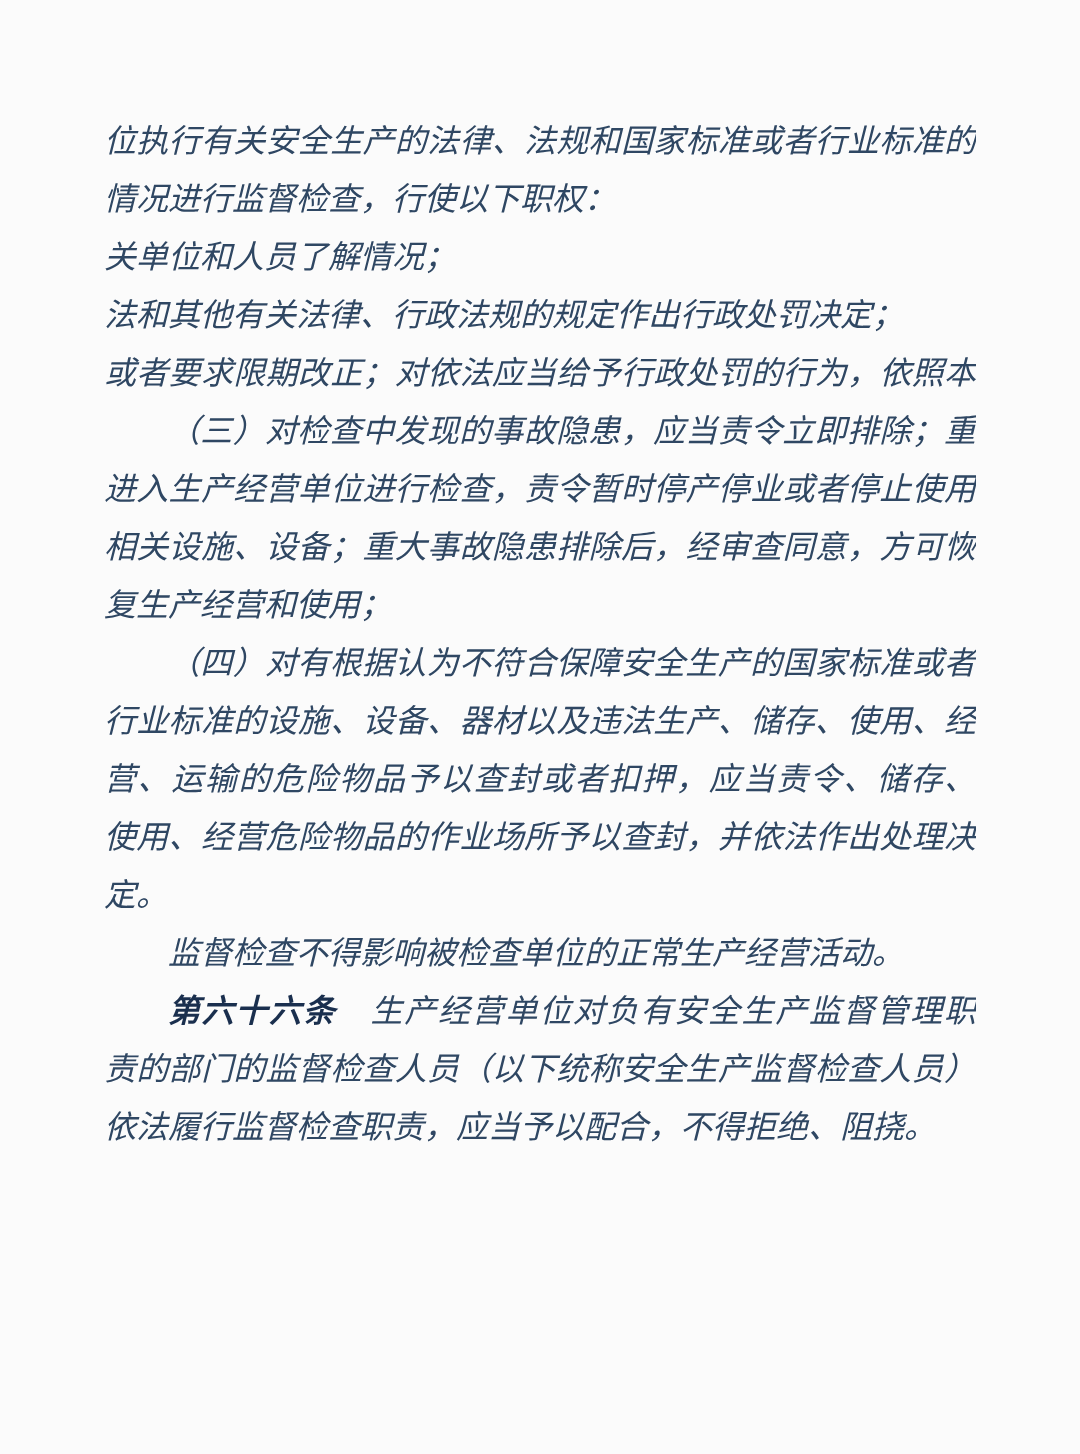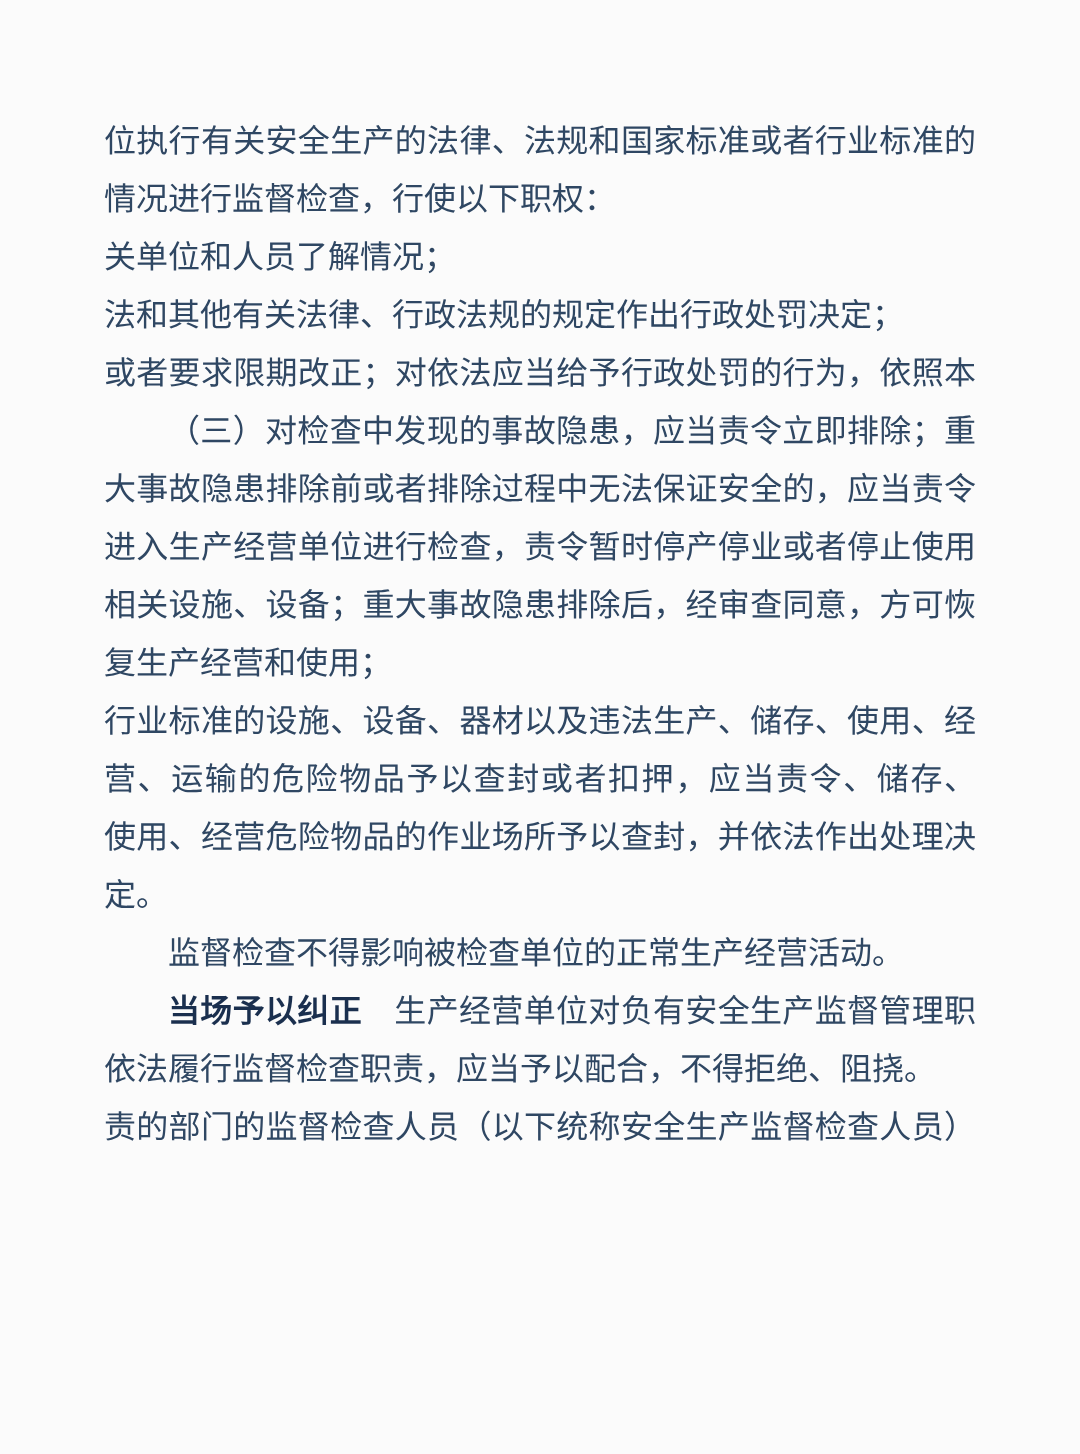--- a/index.html
+++ b/index.html
@@ -8,20 +8,21 @@
     width: 1080px;
     height: 1454px;
     overflow: hidden;
     background: #fbfbfb;
   }
   .page {
     position: relative;
     width: 892px;
     height: 1454px;
     background: var(--page-bg, #fbfbfb);
+    font-style: italic;
   }
   .text-block {
     position: absolute;
     left: 104px;
     top: 112px;
     width: 872px;
     font-family: "Liberation Serif", "DejaVu Serif", serif;
     font-size: 32px;
     color: var(--text-color, #2f4763);
     -webkit-font-smoothing: antialiased;
@@ -52,26 +53,26 @@
 <body>
 
 <main class="page">
   <div class="text-block">
       <div class="line">位执行有关安全生产的法律、法规和国家标准或者行业标准的</div>
       <div class="line last">情况进行监督检查，行使以下职权：</div>
       <div class="line last">关单位和人员了解情况；</div>
       <div class="line last">法和其他有关法律、行政法规的规定作出行政处罚决定；</div>
       <div class="line">或者要求限期改正；对依法应当给予行政处罚的行为，依照本</div>
       <div class="line indent">（三）对检查中发现的事故隐患，应当责令立即排除；重</div>
-      <div class="line">大事故隐患排除前或者排除过程中无法保证安全的，应当责令</div>
       <div class="line">进入生产经营单位进行检查，责令暂时停产停业或者停止使用</div>
       <div class="line">相关设施、设备；重大事故隐患排除后，经审查同意，方可恢</div>
       <div class="line last">复生产经营和使用；</div>
+      <div class="line indent">（四）对有根据认为不符合保障安全生产的国家标准或者</div>
       <div class="line">行业标准的设施、设备、器材以及违法生产、储存、使用、经</div>
       <div class="line">营、运输的危险物品予以查封或者扣押，应当责令、储存、</div>
       <div class="line">使用、经营危险物品的作业场所予以查封，并依法作出处理决</div>
       <div class="line last">定。</div>
       <div class="line indent last">监督检查不得影响被检查单位的正常生产经营活动。</div>
-      <div class="line indent"><span class="bold">当场予以纠正</span>　生产经营单位对负有安全生产监督管理职</div>
+      <div class="line indent"><span class="bold">第六十六条</span>　生产经营单位对负有安全生产监督管理职</div>
+      <div class="line">责的部门的监督检查人员（以下统称安全生产监督检查人员）</div>
       <div class="line last">依法履行监督检查职责，应当予以配合，不得拒绝、阻挠。</div>
-      <div class="line">责的部门的监督检查人员（以下统称安全生产监督检查人员）</div>
     </div>
 </main>
 
 </body></html>

